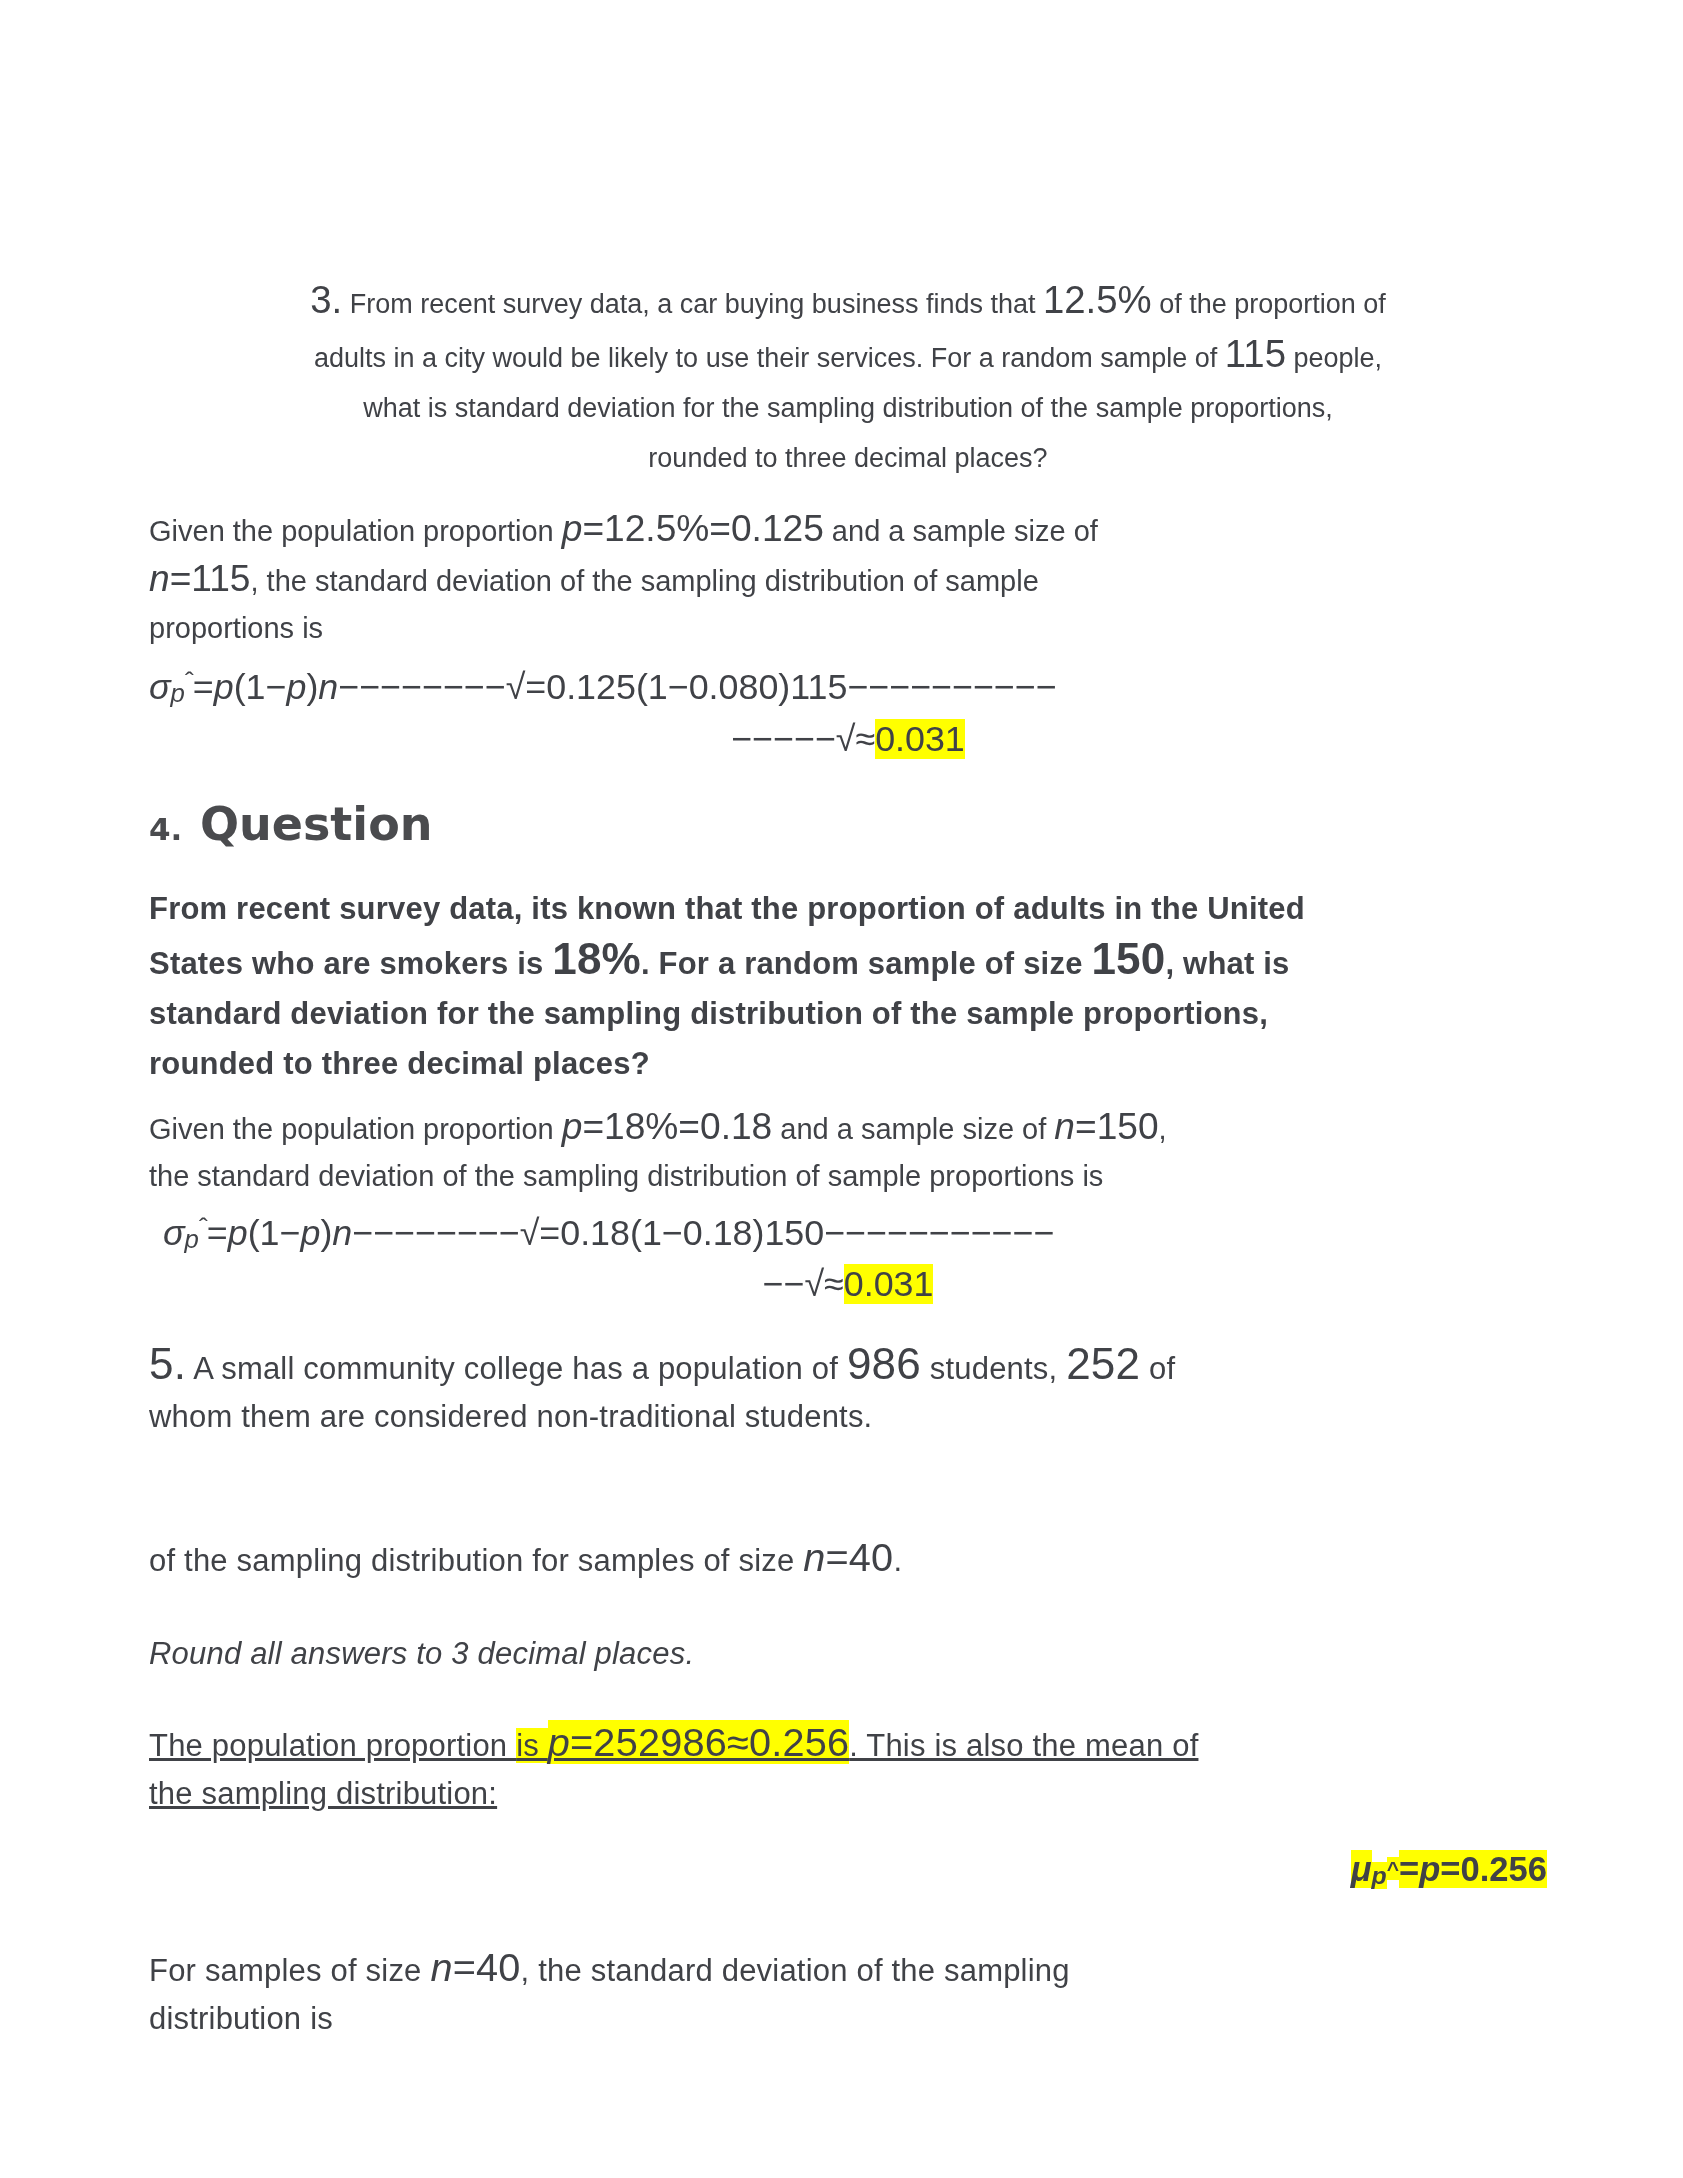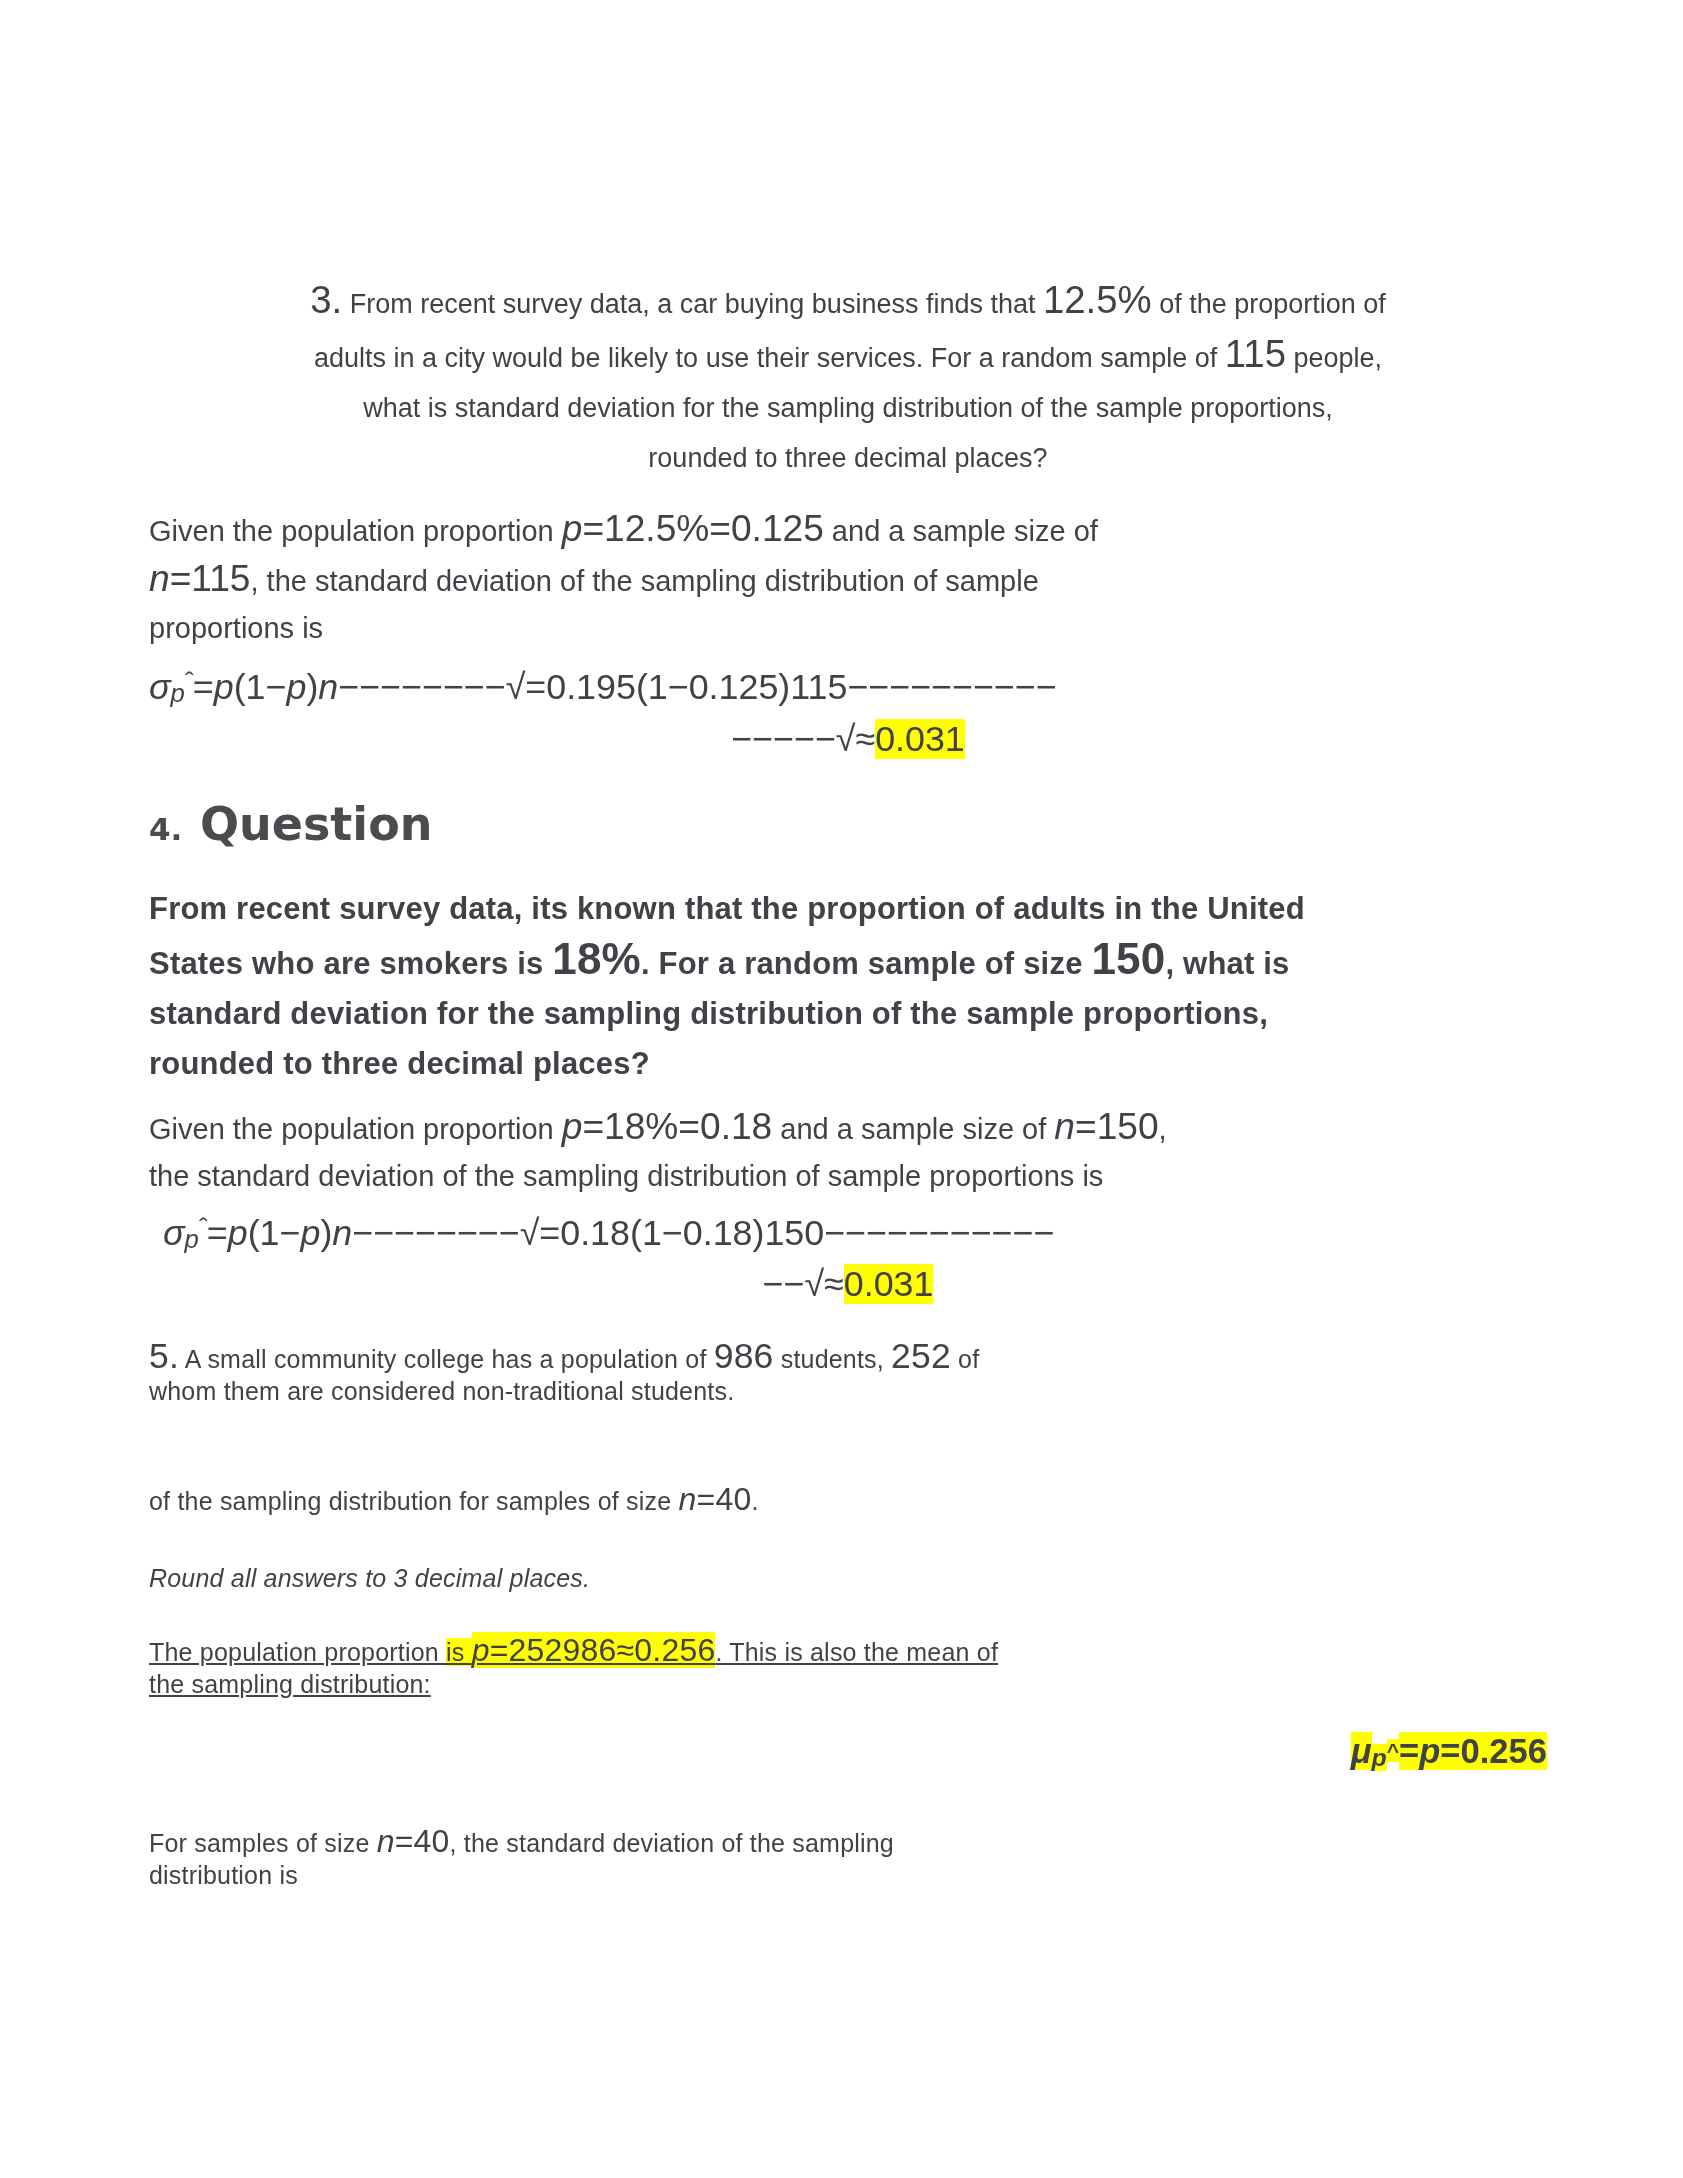--- a/index.html
+++ b/index.html
@@ -36,21 +36,21 @@
   .section-heading {
     font-family: "DejaVu Sans", sans-serif;
     font-weight: bold;
     color: var(--heading-color);
     line-height: 63px;
     margin-bottom: 18px;
   }
   .heading-number { font-size: 31px; }
   .heading-title  { font-size: 46px; margin-left: 12px; }
   .q4-statement { font-size: 31px; line-height: 50px; letter-spacing: 0.2px; margin-bottom: 14px; font-weight: bold; }
-  .q5-para      { font-size: 25px; line-height: 32px; letter-spacing: 0.2px; }
+  .q5-para      { font-size: 31px; line-height: 48px; letter-spacing: 0.2px; }
   .q5-statement { margin-bottom: 44px; }
   .find-para    { margin-bottom: 45px; }
   .round-para   { margin-bottom: 40px; font-style: italic; }
   .proportion-para { margin-bottom: 24px; text-decoration: underline; }
   .mu-line {
     font-size: 27px; line-height: 46px; text-align: right;
     font-weight: bold; margin-bottom: 44px; margin-top: 28px;
   }
   
   .seg { white-space: pre-wrap; }
@@ -69,21 +69,21 @@
 </head>
 <body>
 
 <div class="page">
   <div class="content">
 
     <div class="q3-statement"><span class="seg seg-b">3.</span><span class="seg seg-n"> From recent survey data, a car buying business finds that </span><span class="seg seg-b">12.5%</span><span class="seg seg-n"> of the proportion of</span><br><span class="seg seg-n">adults in a city would be likely to use their services. For a random sample of </span><span class="seg seg-b">115</span><span class="seg seg-n"> people,</span><br><span class="seg seg-n">what is standard deviation for the sampling distribution of the sample proportions,</span><br><span class="seg seg-n">rounded to three decimal places?</span></div>
 
     <div class="given-para"><span class="seg seg-n">Given the population proportion </span><span class="seg seg-i">p</span><span class="seg seg-f">=12.5%=0.125</span><span class="seg seg-n"> and a sample size of</span><br><span class="seg seg-i">n</span><span class="seg seg-f">=115</span><span class="seg seg-n">, the standard deviation of the sampling distribution of sample</span><br><span class="seg seg-n">proportions is</span></div>
 
-    <div class="formula-line"><span class="seg seg-i">σ</span><span class="seg seg-sub">p</span><span class="seg seg-hat">ˆ</span><span class="seg seg-f">=</span><span class="seg seg-i">p</span><span class="seg seg-f">(1−</span><span class="seg seg-i">p</span><span class="seg seg-f">)</span><span class="seg seg-i">n</span><span class="seg seg-f">−−−−−−−−√=0.195(1−0.125)115−−−−−−−−−−</span></div>
+    <div class="formula-line"><span class="seg seg-i">σ</span><span class="seg seg-sub">p</span><span class="seg seg-hat">ˆ</span><span class="seg seg-f">=</span><span class="seg seg-i">p</span><span class="seg seg-f">(1−</span><span class="seg seg-i">p</span><span class="seg seg-f">)</span><span class="seg seg-i">n</span><span class="seg seg-f">−−−−−−−−√=0.125(1−0.080)115−−−−−−−−−−</span></div>
 
     <div class="formula-result f1-result"><span class="seg seg-f">−−−−−√≈</span><span class="seg seg-hl-f">0.031</span></div>
 
     <div class="section-heading">
       <span class="heading-number">4.</span>
       <span class="heading-title">Question</span>
     </div>
 
     <div class="q4-statement"><span class="seg seg-n">From recent survey data, its known that the proportion of adults in the United</span><br><span class="seg seg-n">States who are smokers is </span><span class="seg seg-b">18%</span><span class="seg seg-n">. For a random sample of size </span><span class="seg seg-b">150</span><span class="seg seg-n">, what is</span><br><span class="seg seg-n">standard deviation for the sampling distribution of the sample proportions,</span><br><span class="seg seg-n">rounded to three decimal places?</span></div>
 

